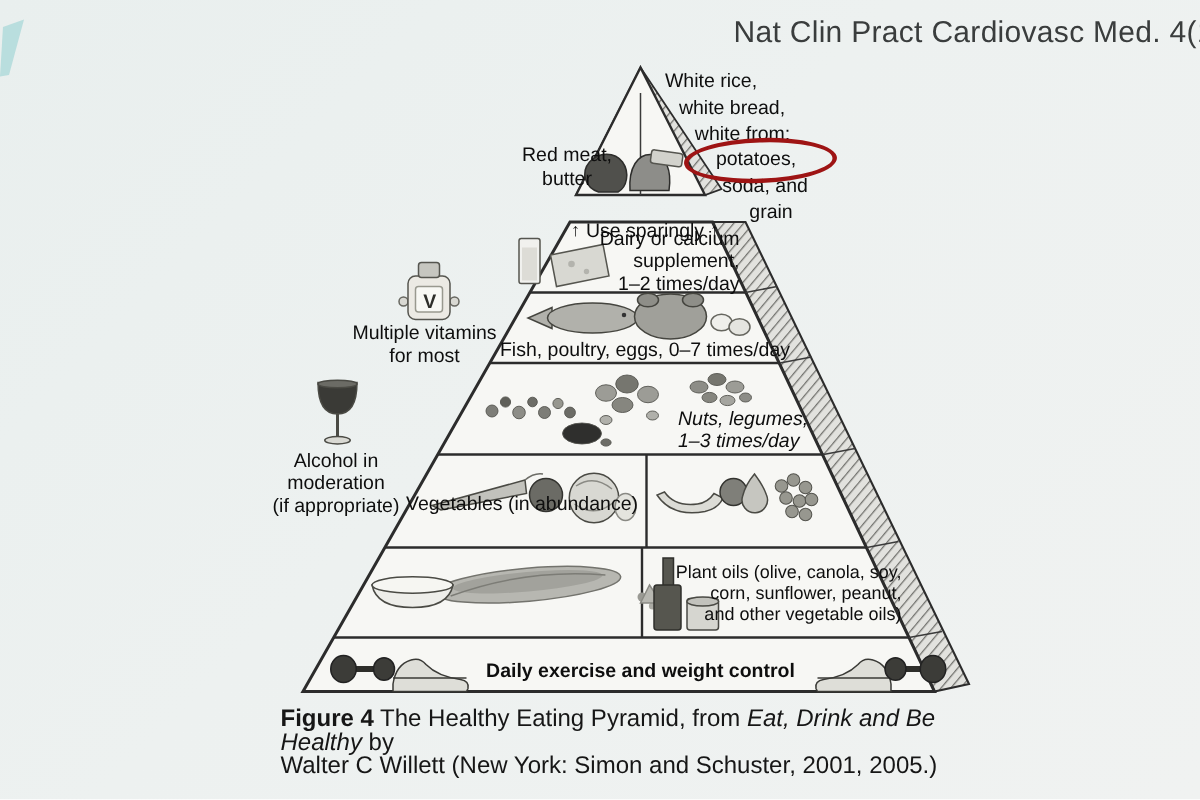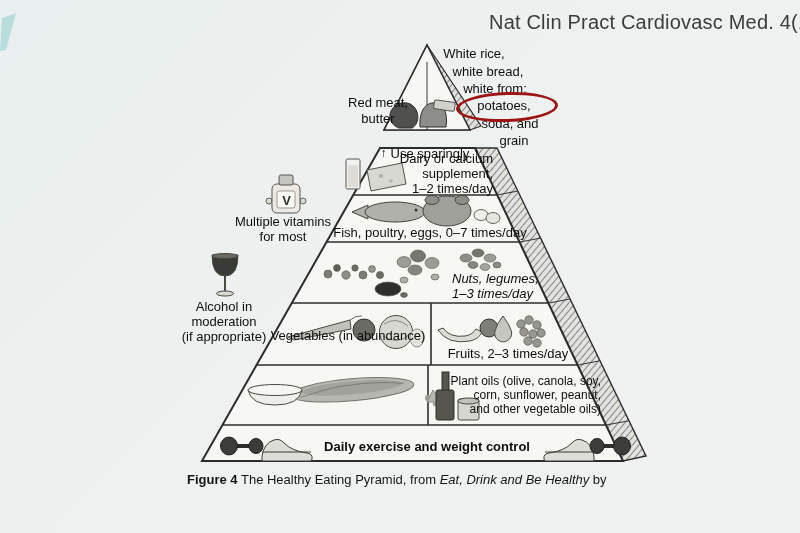--- a/index.html
+++ b/index.html
@@ -20,21 +20,21 @@
   }
   .lbl.ra { transform:none; text-align:right; }
   .lbl.la { transform:none; text-align:left;font-style:italic; }
   .lbl.bold { font-weight:bold; }
   .lbl.lh155 { line-height:15.5px;text-align:center; }
   .lbl.oils { font-size:12px; line-height:14px; }
   .arrow { font-weight:bold; font-size:12px; position:relative; top:-1px; }
   .sparingly-text { margin:0 4px; }
   .caption {
     position:absolute; left:187px; top:472px; width:440px;
-    font-size:13px; line-height:15.5px; color:#161616;
+    font-size:16px; line-height:15.5px; color:#161616;
   }
   .caption .b { font-weight:bold; }
   .caption .i { font-style:italic; }
   .annot-oval {
     position:absolute; left:456px; top:92px; width:96px; height:24px;
     border:3.5px solid #9e1414; border-radius:50%;
     transform:rotate(-2deg); pointer-events:none;
   }
 </style>
 </head>
@@ -221,28 +221,28 @@
     <span class="arrow">↑</span><span class="sparingly-text">Use sparingly</span><span class="arrow">↑</span>
   </div>
 
   <div class="lbl ra" style="right:307px;top:151px">Dairy or calcium
 supplement,
 1–2 times/day</div>
   <div class="lbl" style="left:430px;top:225px">Fish, poultry, eggs, 0–7 times/day</div>
   <div class="lbl la" style="left:452px;top:271px">Nuts, legumes,
 1–3 times/day</div>
   <div class="lbl" style="left:348px;top:328px">Vegetables (in abundance)</div>
-  <div class="lbl" style="left:508px;top:346px">Fruits, 2–3 times/day</div>
   <div class="lbl ra oils" style="right:199px;top:374px">Plant oils (olive, canola, soy,
 corn, sunflower, peanut,
 and other vegetable oils)</div>
   <div class="lbl bold" style="left:427px;top:439px">Daily exercise and weight control</div>
 
   <div class="lbl" style="left:283px;top:214px">Multiple vitamins
 for most</div>
   <div class="lbl" style="left:224px;top:299px">Alcohol in
 moderation
 (if appropriate)</div>
 
   <div class="caption">
     <div><span class="b">Figure 4</span><span> The Healthy Eating Pyramid, from </span><span class="i">Eat, Drink and Be Healthy</span><span> by</span></div>
+    <div>Walter C Willett (New York: Simon and Schuster, 2001, 2005.)</div>
   </div>
 </div>
 
 </body></html>

